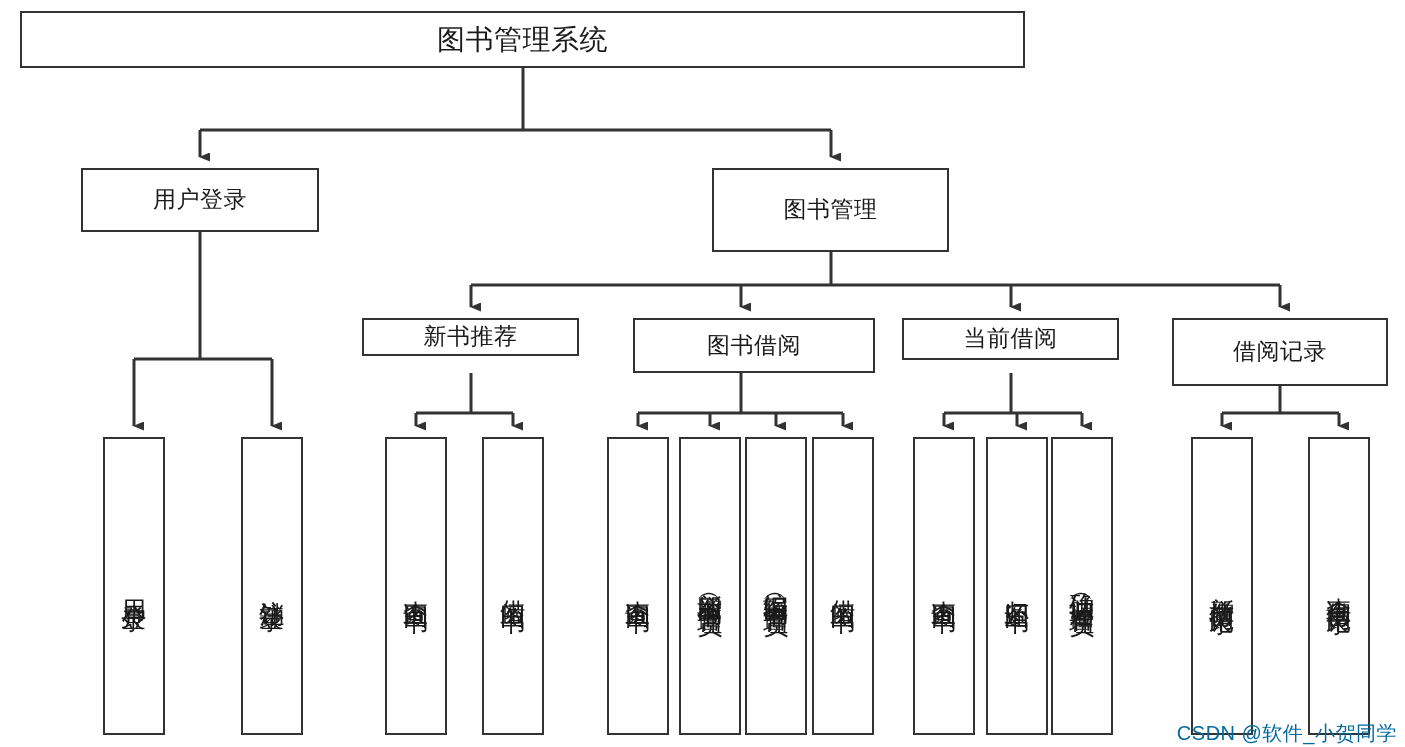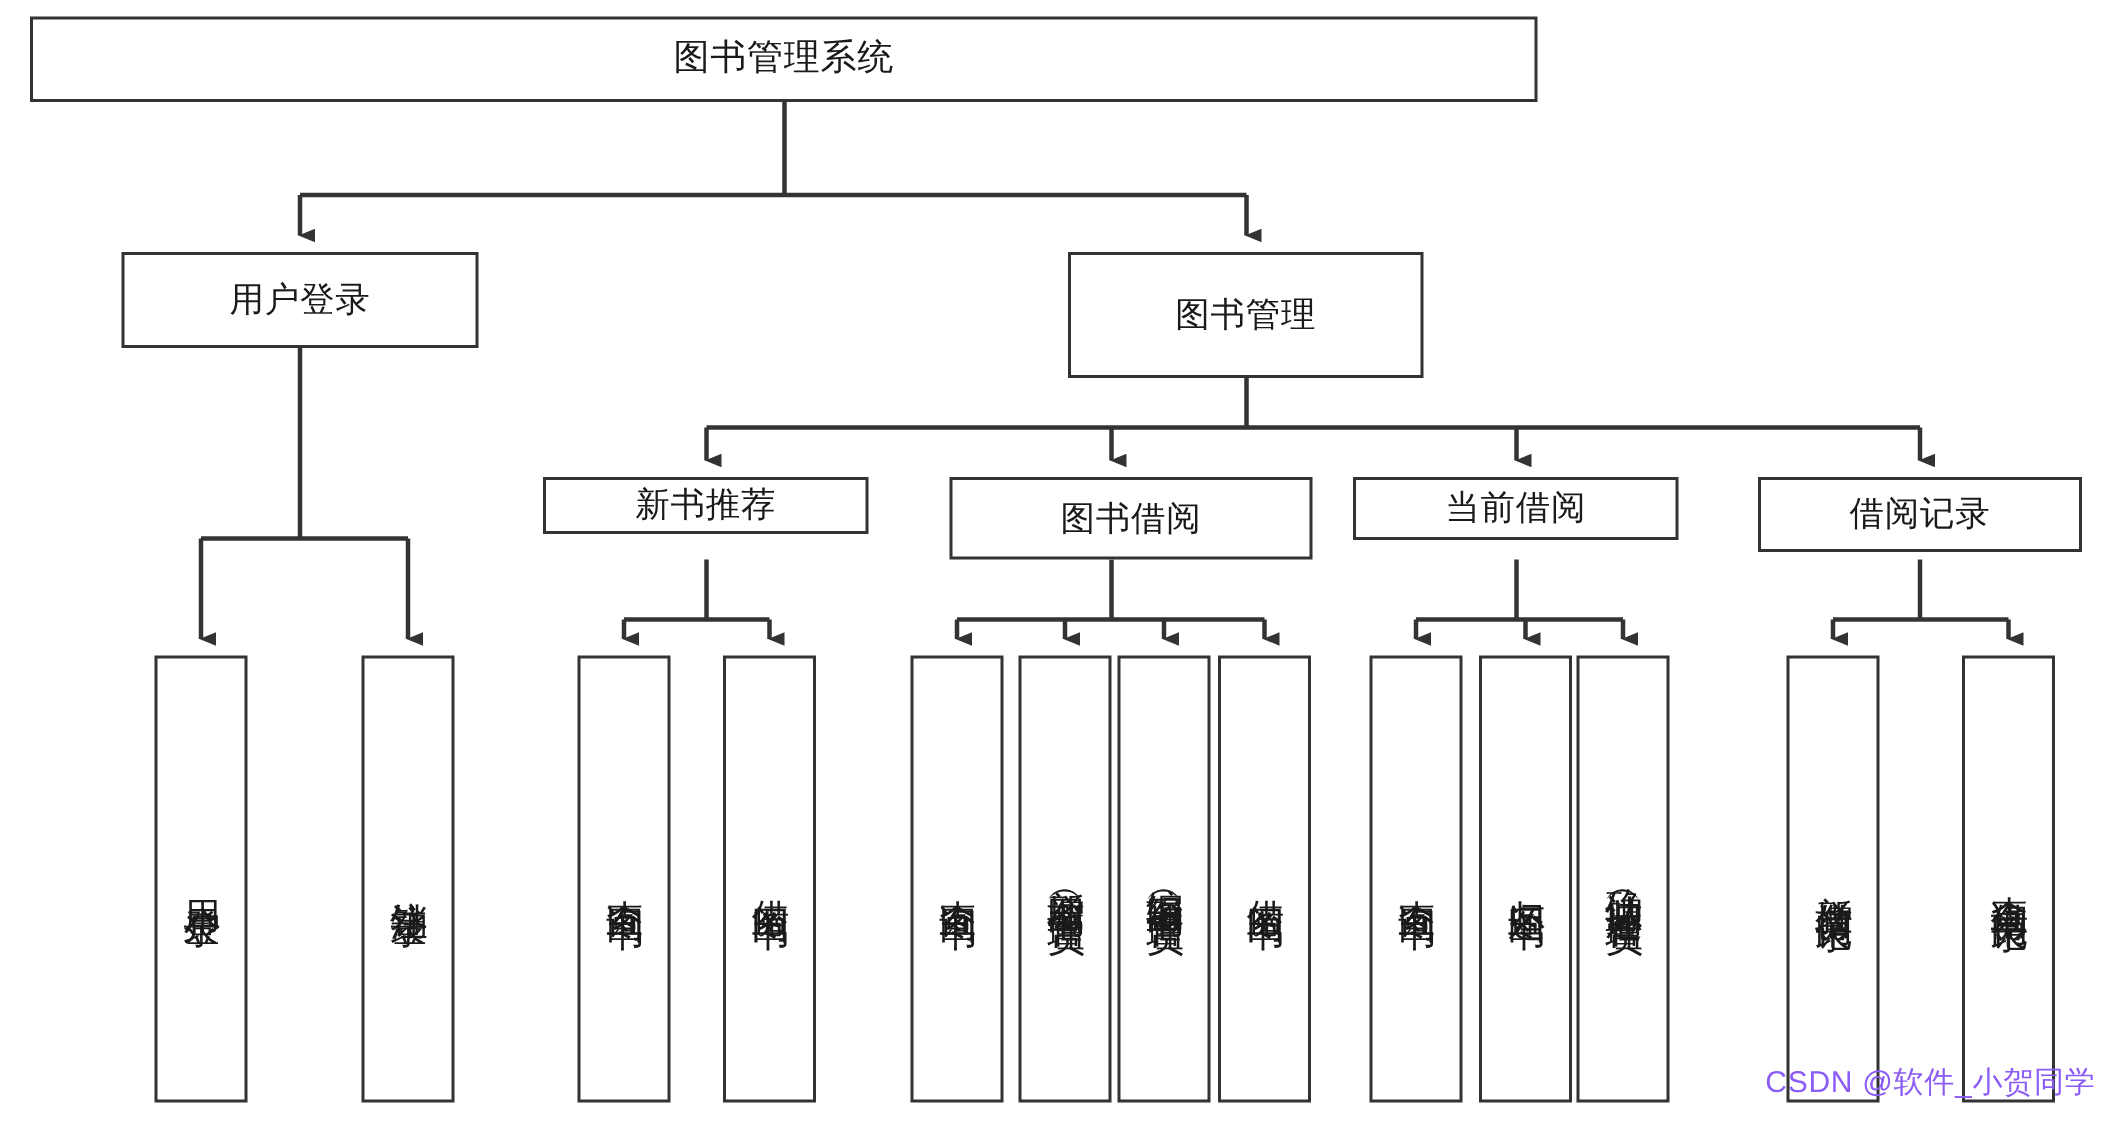--- a/index.html
+++ b/index.html
@@ -39,41 +39,41 @@
     display: block;
     text-align: center;
     line-height: 1.18;
     white-space: nowrap;
   }
   .node.horiz .lbl {
     font-size: 23px;
     letter-spacing: 0.5px;
   }
   .node.root .lbl {
-    font-size: 24px;
+    font-size: 28px;
   }
   .node.leaf {
     align-items: center;
     justify-content: center;
   }
   .node.leaf .lbl {
     writing-mode: vertical-rl;
     text-orientation: upright;
     font-size: 25px;
     line-height: 1.05;
     letter-spacing: 3px;
     white-space: nowrap;
     max-height: 282px;
   }
   .watermark {
     position: absolute;
     right: 8px;
-    bottom: 12px;
+    bottom: 0;
     font-size: 20px;
-    color: #8b5cf6;
+    color: #0369a1;
     letter-spacing: 0.5px;
     white-space: nowrap;
     font-family: "Liberation Sans", "DejaVu Sans", sans-serif;
   }
 </style>
 </head>
 <body>
 
 <div id="canvas">
 
@@ -132,21 +132,21 @@
       </div>
       <div class="node horiz" id="node-new-book-rec" style="left: 362px; top: 318px; width: 217px; height: 38px;">
         <span class="lbl">新书推荐</span>
       </div>
       <div class="node horiz" id="node-book-borrow" style="left: 633px; top: 318px; width: 242px; height: 55px;">
         <span class="lbl">图书借阅</span>
       </div>
       <div class="node horiz" id="node-current-borrow" style="left: 902px; top: 318px; width: 217px; height: 42px;">
         <span class="lbl">当前借阅</span>
       </div>
-      <div class="node horiz" id="node-borrow-record" style="left: 1172px; top: 318px; width: 216px; height: 50px;">
+      <div class="node horiz" id="node-borrow-record" style="left: 1172px; top: 318px; width: 216px; height: 68px;">
         <span class="lbl">借阅记录</span>
       </div>
       <div class="node leaf" id="node-leaf-user-login" style="left: 103px; top: 437px; width: 62px; height: 298px;">
         <span class="lbl">用户登录</span>
       </div>
       <div class="node leaf" id="node-leaf-user-logout" style="left: 241px; top: 437px; width: 62px; height: 298px;">
         <span class="lbl">注销登录</span>
       </div>
       <div class="node leaf" id="node-leaf-query-book-1" style="left: 385px; top: 437px; width: 62px; height: 298px;">
         <span class="lbl">查询图书</span>

